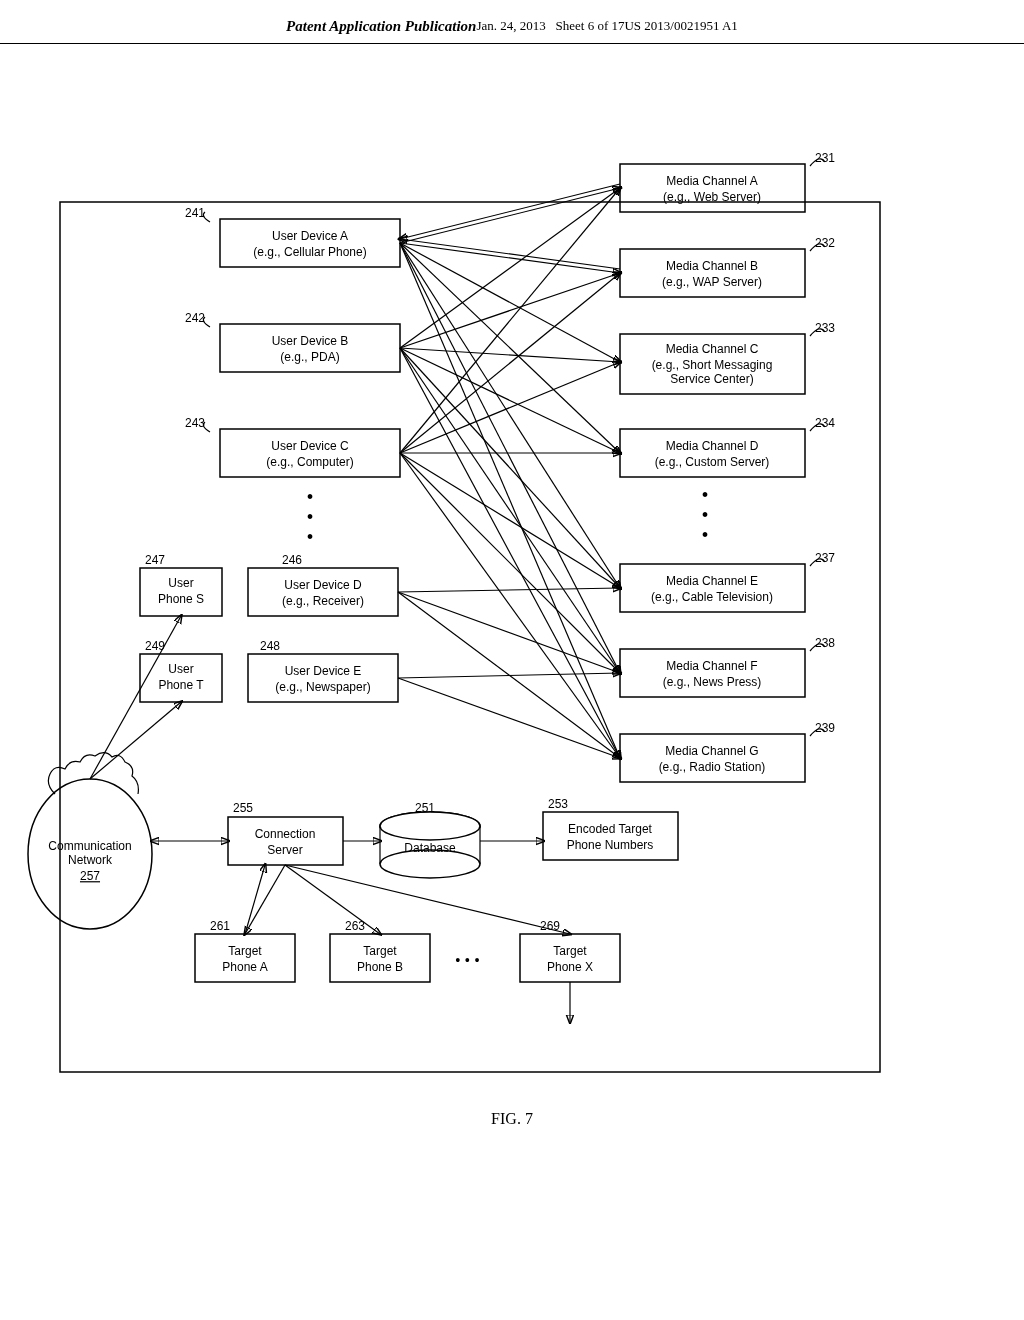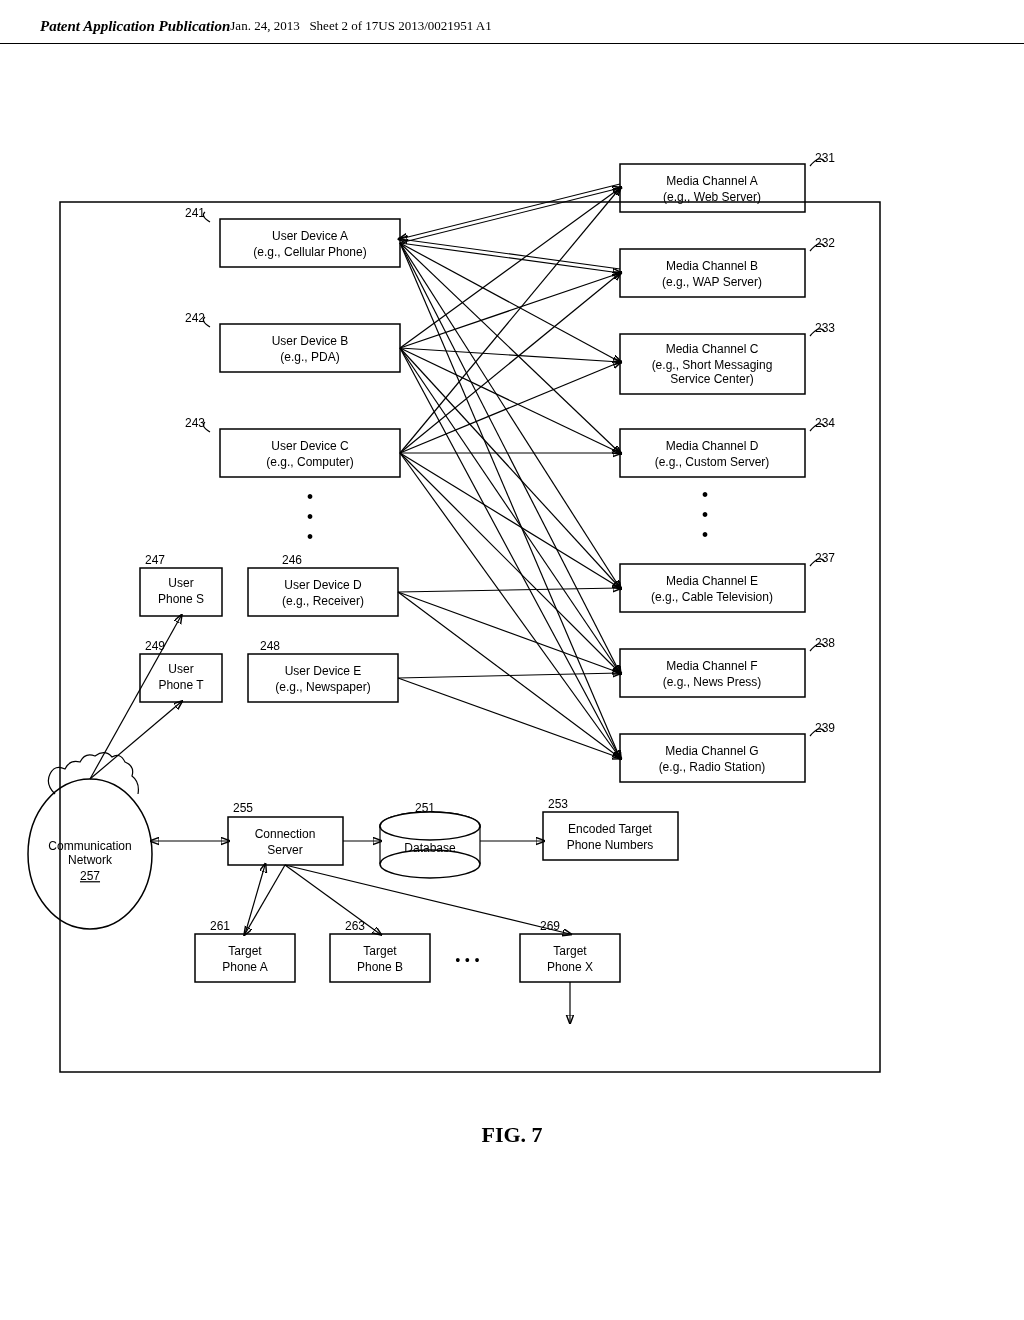--- a/index.html
+++ b/index.html
@@ -6,21 +6,21 @@
     body {
       width: 1024px;
       height: 1320px;
       background: #fff;
       font-family: 'Times New Roman', Times, serif;
       position: relative;
       overflow: hidden;
     }
     .header {
       display: flex;
-      justify-content: flex-start;
+      justify-content: center;
       align-items: flex-start;
       padding: 18px 40px 0 40px;
       border-bottom: 1px solid #000;
       padding-bottom: 8px;
     }
     .header-left {
       font-size: 15px;
       font-weight: bold;
       font-style: italic;
     }
@@ -39,25 +39,25 @@
       margin-top: 10px;
     }
     svg.diagram {
       position: absolute;
       top: 0; left: 0;
       width: 100%;
       height: 100%;
     }
     .fig-label {
       position: absolute;
-      bottom: 56px;
+      bottom: 76px;
       left: 50%;
       transform: translateX(-50%);
-      font-size: 22px;
-      font-weight: bold;
+      font-size: 16px;
+      font-weight: normal;
     }
     .box {
       fill: #fff;
       stroke: #000;
       stroke-width: 1.5;
     }
     .box-text {
       font-family: Arial, sans-serif;
       font-size: 12px;
       text-anchor: middle;
@@ -73,21 +73,21 @@
       fill: none;
     }
   </style>
 </head>
 <body>
 
 <div class="header">
   <div class="header-left">Patent Application Publication</div>
   <div class="header-center">
     <span>Jan. 24, 2013</span>&nbsp;&nbsp;
-    <span>Sheet 2 of 17</span>
+    <span>Sheet 6 of 17</span>
   </div>
   <div class="header-right">US 2013/0021951 A1</div>
 </div>
 
 <div class="diagram-area">
   <svg class="diagram" viewBox="0 0 1024 1150">
 
     <rect class="box" x="620" y="110" width="185" height="48"></rect>
     <text class="box-text" x="712" y="128"><tspan x="712" dy="0">Media Channel  A</tspan><tspan x="712" dy="16">(e.g., Web Server)</tspan></text>
 

